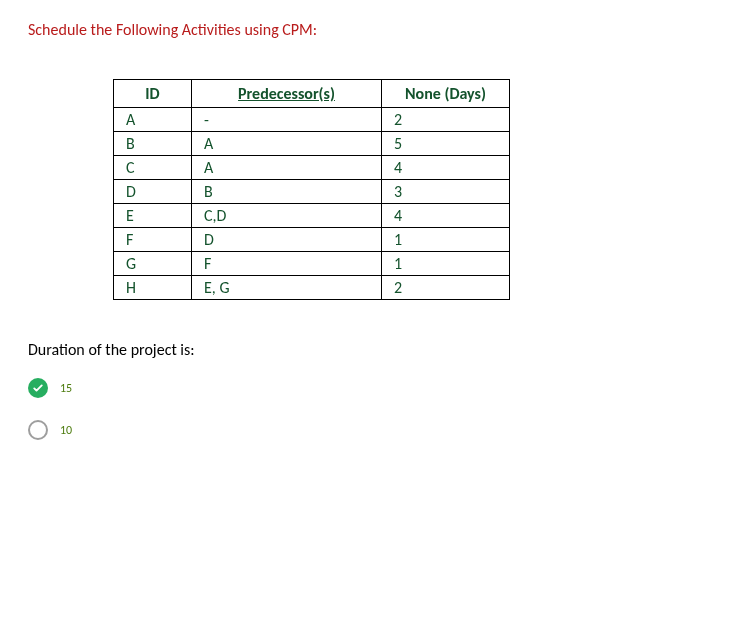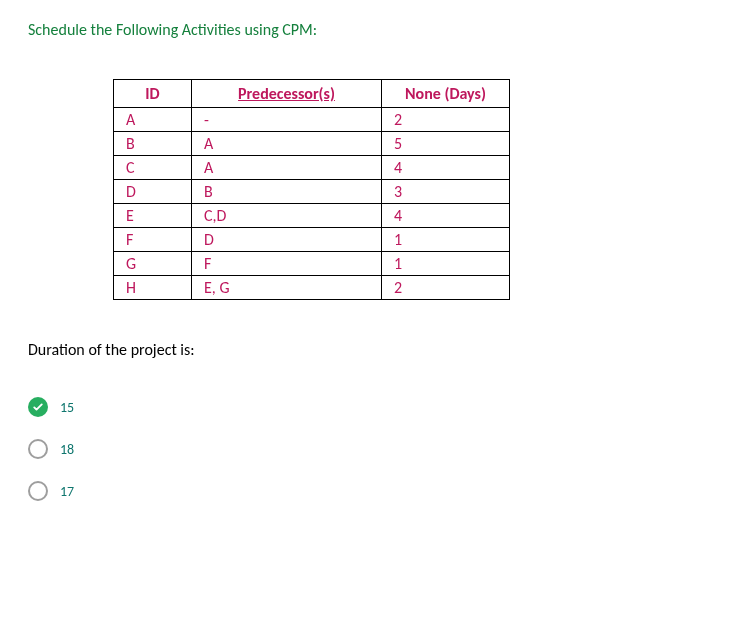--- a/index.html
+++ b/index.html
@@ -8,49 +8,49 @@
       box-sizing: border-box;
     }
     body {
       font-family: 'Segoe UI', Calibri, Arial, sans-serif;
       background: #fff;
       padding: 20px 28px;
       width: 732px;
     }
     .question-title {
       font-size: 16px;
-      color: #15803d;
+      color: #b91c1c;
       margin-bottom: 40px;
     }
     .table-container {
       margin-left: 85px;
       margin-bottom: 40px;
     }
     table {
       border-collapse: collapse;
     }
     th, td {
       border: 1.5px solid #000;
       font-size: 16px;
-      color: #be185d;
+      color: #14532d;
     }
     th {
       font-weight: bold;
       padding: 4px 12px;
     }
     td {
       padding: 2px 12px;
     }
     .col-id { width: 78px; }
     .col-pred { width: 190px; text-decoration: underline; }
     .col-time { width: 128px; }
     .sub-question {
       font-size: 16px;
       color: #000;
-      margin-bottom: 38px;
+      margin-bottom: 19px;
     }
     .options {
       display: flex;
       flex-direction: column;
       gap: 22px;
     }
     .option {
       display: flex;
       align-items: center;
       gap: 12px;
@@ -70,22 +70,22 @@
       display: flex;
       align-items: center;
       justify-content: center;
       flex-shrink: 0;
     }
     .radio-checked svg {
       width: 12px;
       height: 12px;
     }
     .option-label {
-      font-size: 14px;
-      color: #0f766e;
+      font-size: 12px;
+      color: #4d7c0f;
     }
   </style>
 </head>
 <body>
 
 <div class="question-title">Schedule the Following Activities using CPM:</div>
 
 <div class="table-container">
   <table>
     <thead>
@@ -146,19 +146,15 @@
   <div class="option">
     <div class="radio-checked">
       <svg viewBox="0 0 16 16" fill="none">
         <path d="M3 8.5L6 11.5L13 4.5" stroke="#fff" stroke-width="2.5" stroke-linecap="round" stroke-linejoin="round"></path>
       </svg>
     </div>
     <span class="option-label">15</span>
   </div>
   <div class="option">
     <div class="radio-circle"></div>
-    <span class="option-label">18</span>
-  </div>
-  <div class="option">
-    <div class="radio-circle"></div>
-    <span class="option-label">17</span>
+    <span class="option-label">10</span>
   </div>
 </div>
 
 </body></html>

